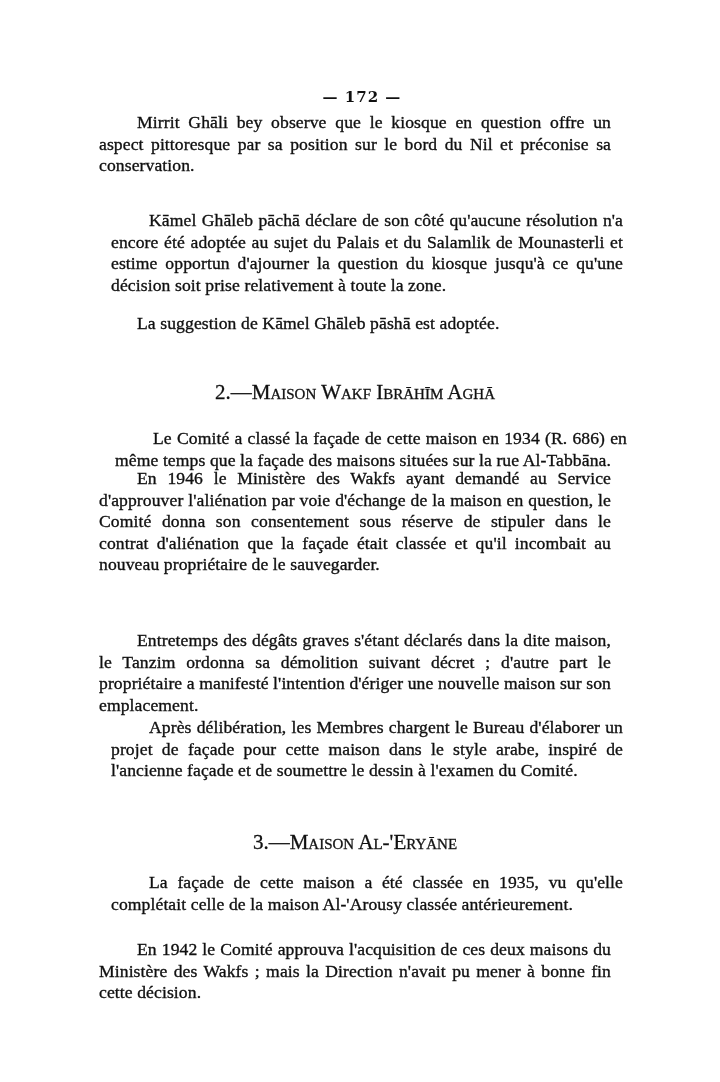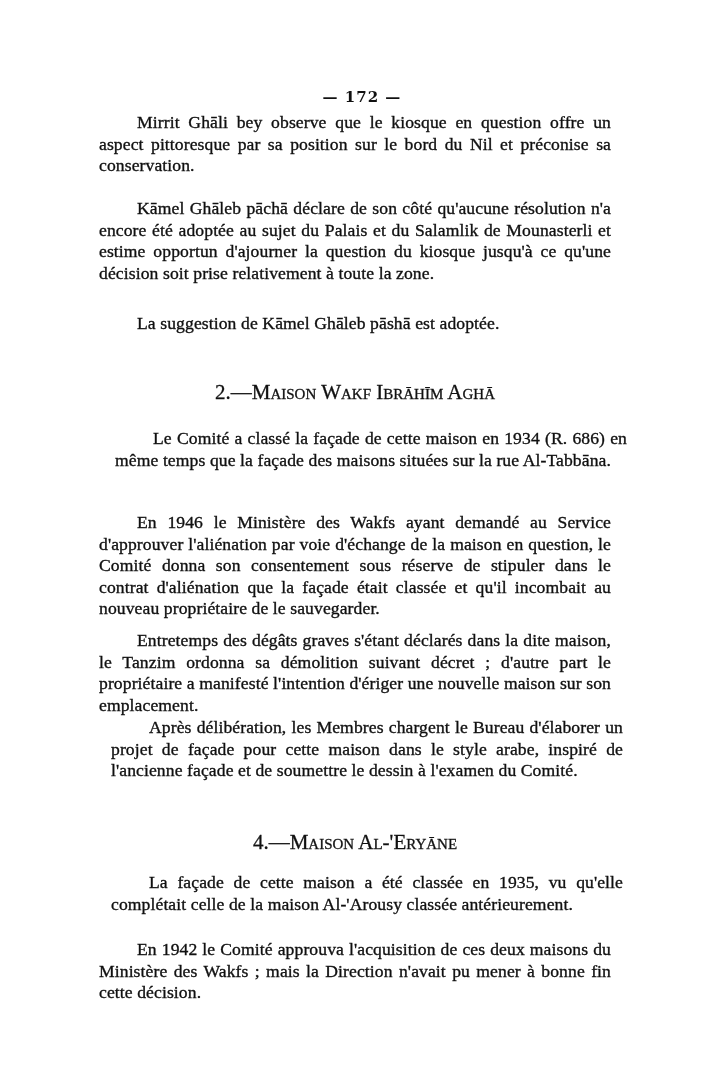--- a/index.html
+++ b/index.html
@@ -56,32 +56,32 @@
     }
   </style>
 </head>
 <body>
 
 <div class="page">
   <div class="page-number">— 172 —</div>
 
   <p class="para" style="top:112px; margin:0;">Mirrit Ghāli bey observe que le kiosque en question offre un aspect pittoresque par sa position sur le bord du Nil et préconise sa conservation.</p>
 
-  <p class="para" style="top:198px; margin:0;">Kāmel Ghāleb pāchā déclare de son côté qu'aucune résolution n'a encore été adoptée au sujet du Palais et du Salamlik de Mounasterli et estime opportun d'ajourner la question du kiosque jusqu'à ce qu'une décision soit prise relativement à toute la zone.</p>
+  <p class="para" style="top:198px; margin:12px;">Kāmel Ghāleb pāchā déclare de son côté qu'aucune résolution n'a encore été adoptée au sujet du Palais et du Salamlik de Mounasterli et estime opportun d'ajourner la question du kiosque jusqu'à ce qu'une décision soit prise relativement à toute la zone.</p>
 
   <p class="para" style="top:313px; margin:0;">La suggestion de Kāmel Ghāleb pāshā est adoptée.</p>
 
   <div class="heading" style="top:380px;">2.—Maison Wakf Ibrāhīm Aghā</div>
 
   <p class="para" style="top:412px; margin:16px;">Le Comité a classé la façade de cette maison en 1934 (R. 686) en même temps que la façade des maisons situées sur la rue Al-Tabbāna.</p>
 
-  <p class="para" style="top:512px; margin:0;">En 1946 le Ministère des Wakfs ayant demandé au Service d'approuver l'aliénation par voie d'échange de la maison en question, le Comité donna son consentement sous réserve de stipuler dans le contrat d'aliénation que la façade était classée et qu'il incombait au nouveau propriétaire de le sauvegarder.</p>
+  <p class="para" style="top:468px; margin:0;">En 1946 le Ministère des Wakfs ayant demandé au Service d'approuver l'aliénation par voie d'échange de la maison en question, le Comité donna son consentement sous réserve de stipuler dans le contrat d'aliénation que la façade était classée et qu'il incombait au nouveau propriétaire de le sauvegarder.</p>
 
   <p class="para" style="top:630px; margin:0;">Entretemps des dégâts graves s'étant déclarés dans la dite maison, le Tanzim ordonna sa démolition suivant décret ; d'autre part le propriétaire a manifesté l'intention d'ériger une nouvelle maison sur son emplacement.</p>
 
   <p class="para" style="top:705px; margin:12px;">Après délibération, les Membres chargent le Bureau d'élaborer un projet de façade pour cette maison dans le style arabe, inspiré de l'ancienne façade et de soumettre le dessin à l'examen du Comité.</p>
 
-  <div class="heading" style="top:830px;">4.—Maison Al-'Eryāne</div>
+  <div class="heading" style="top:830px;">3.—Maison Al-'Eryāne</div>
 
   <p class="para" style="top:860px; margin:12px;">La façade de cette maison a été classée en 1935, vu qu'elle complétait celle de la maison Al-'Arousy classée antérieurement.</p>
 
   <p class="para" style="top:939px; margin:0;">En 1942 le Comité approuva l'acquisition de ces deux maisons du Ministère des Wakfs ; mais la Direction n'avait pu mener à bonne fin cette décision.</p>
 </div>
 
 </body></html>

